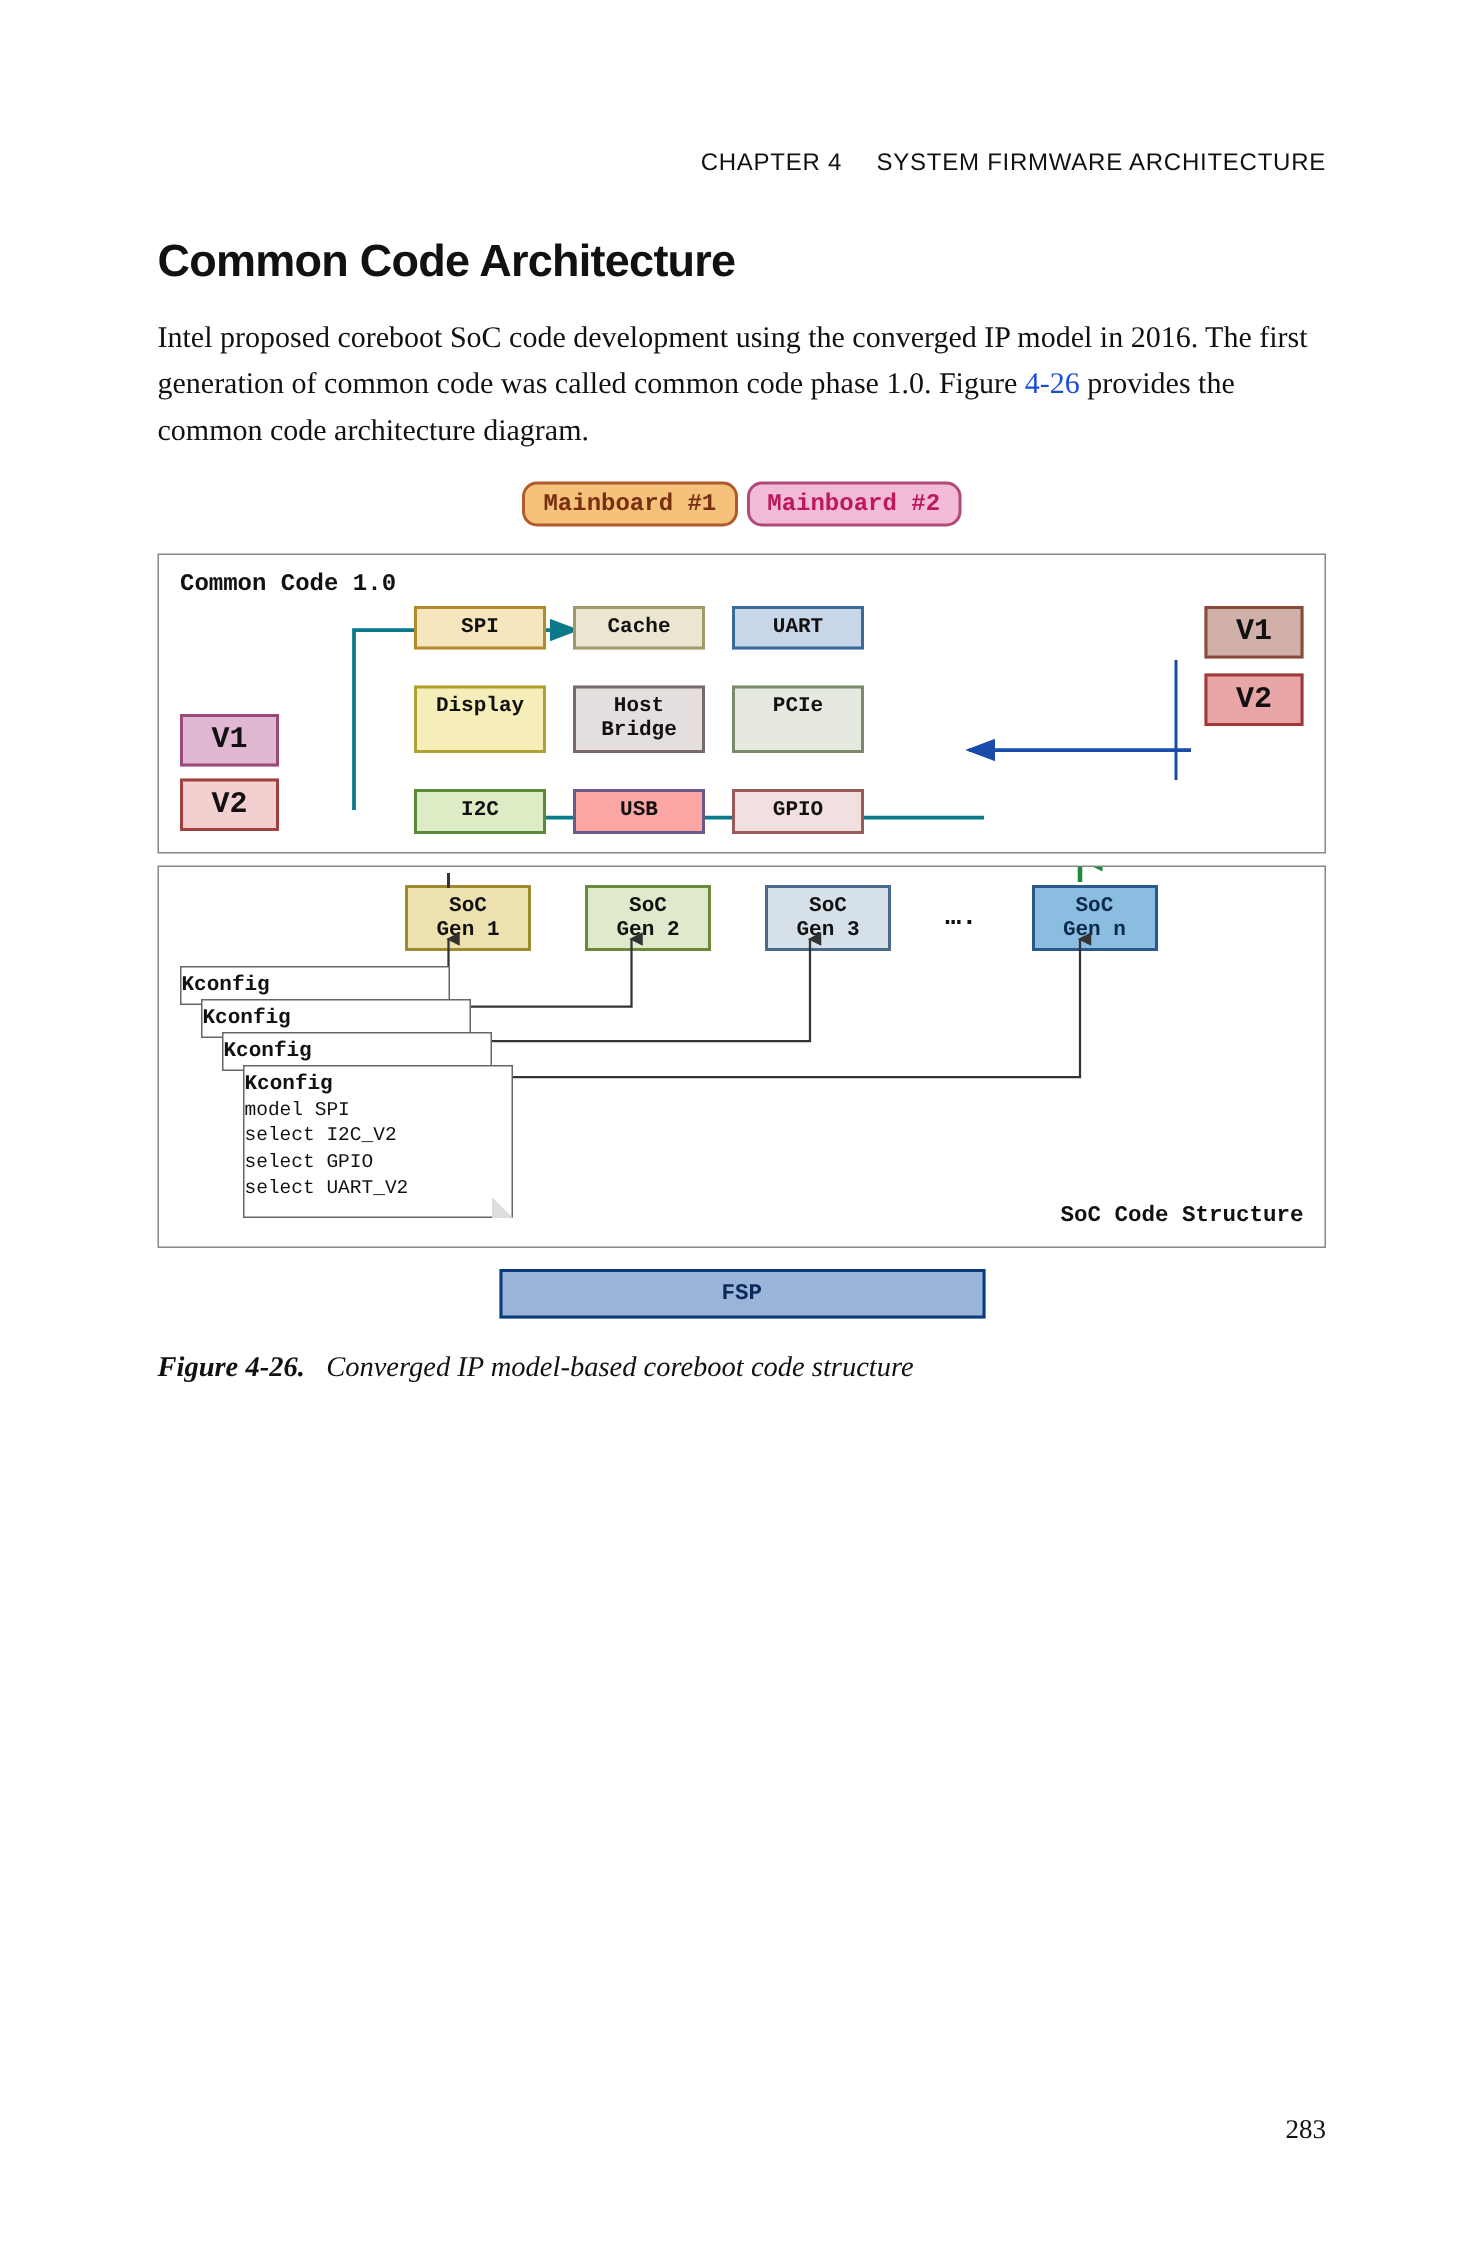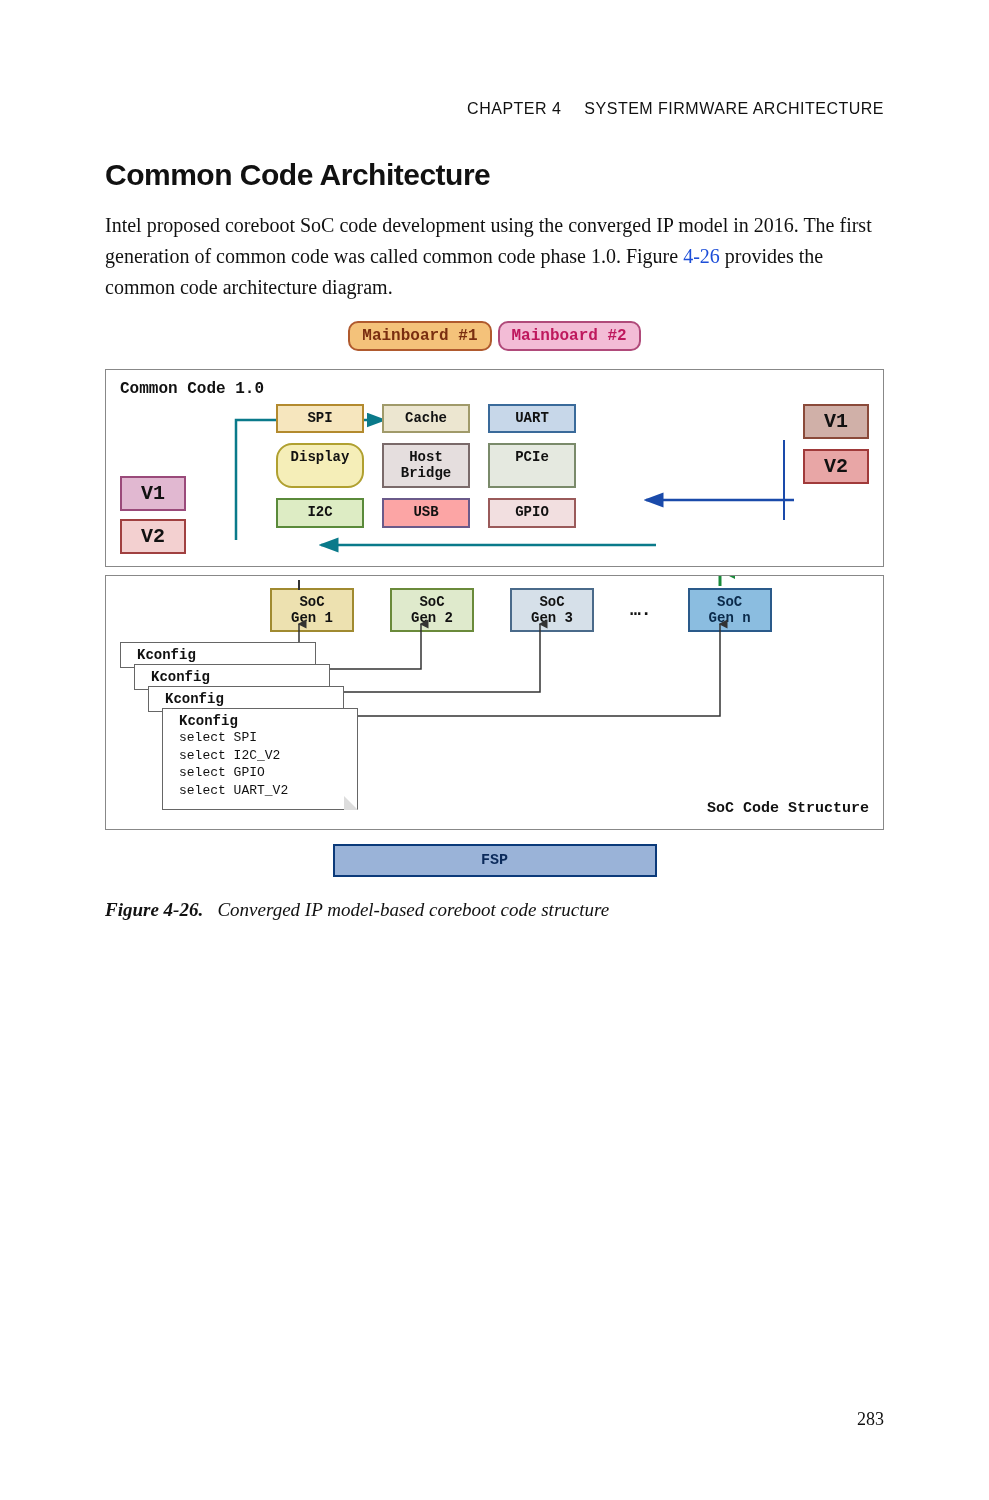--- a/index.html
+++ b/index.html
@@ -87,34 +87,34 @@
     font-size: 20px;
     font-weight: bold;
     background: #fff;
   }
   .chip.v1l { background: #e1b8d1; border-color: #9a4a7a; }
   .chip.v2l { background: #f3d0d0; border-color: #a04040; }
 
   .grid3 {
     display: grid;
     grid-template-columns: repeat(3, 88px);
-    gap: 10px 18px;
+    gap: 24px 18px;
   }
   .mod {
     border: 2px solid #333;
     text-align: center;
     padding: 5px 0;
     font-size: 14px;
     font-weight: bold;
     line-height: 1.1;
   }
   .m-spi   { background:#f6e6be; border-color:#b38a2e; }
   .m-cache { background:#ece6d0; border-color:#a09a6a; }
   .m-uart  { background:#c7d7e9; border-color:#3a6a9a; }
-  .m-disp  { background:#f5eeb8; border-color:#b0a030;border-radius:16px; }
+  .m-disp  { background:#f5eeb8; border-color:#b0a030; }
   .m-hb    { background:#e5dede; border-color:#7a6a6a; }
   .m-pcie  { background:#e5e9e0; border-color:#7a8a6a; }
   .m-i2c   { background:#ddecc4; border-color:#5a8a3a; }
   .m-usb   { background:#fca5a5; border-color:#6a5a8a; }
   .m-gpio  { background:#f2dfe0; border-color:#9a5a5a; }
 
   .vcol-right {
     display: flex;
     flex-direction: column;
     gap: 10px;
@@ -155,21 +155,21 @@
     position: relative;
     margin-top: 10px;
     height: 175px;
   }
   .kcfg {
     position: absolute;
     border: 1px solid #666;
     background:#fff;
     font-size: 14px;
     font-weight: bold;
-    padding: 4px 8px 22px 16px;
+    padding: 4px 8px 22px 0;
     width: 170px;
   }
   .k1 { left:0; top:0; height:14px; padding-bottom:6px;}
   .k2 { left:14px; top:22px; height:14px; padding-bottom:6px;}
   .k3 { left:28px; top:44px; height:14px; padding-bottom:6px;}
   .k4 { left:42px; top:66px; height:auto; padding-bottom:10px;}
   .k4 .sel { display:block; font-size:13px; font-weight:normal; line-height:1.35;}
   .k4 .corner {
     position:absolute; right:-1px; bottom:-1px;
     width:0;height:0;
@@ -318,21 +318,21 @@
         <div class="soc socn" style="white-space:pre;">SoC
 Gen n</div>
       </div>
 
       <div class="kstack">
         <div class="kcfg k1">Kconfig</div>
         <div class="kcfg k2">Kconfig</div>
         <div class="kcfg k3">Kconfig</div>
         <div class="kcfg k4">
           <span>Kconfig</span>
-          <span class="sel">select SPI</span>
+          <span class="sel">model SPI</span>
           <span class="sel">select I2C_V2</span>
           <span class="sel">select GPIO</span>
           <span class="sel">select UART_V2</span>
           <span class="corner"></span>
         </div>
       </div>
 
       <div class="soc-struct-label">SoC Code Structure</div>
     </div>
 

